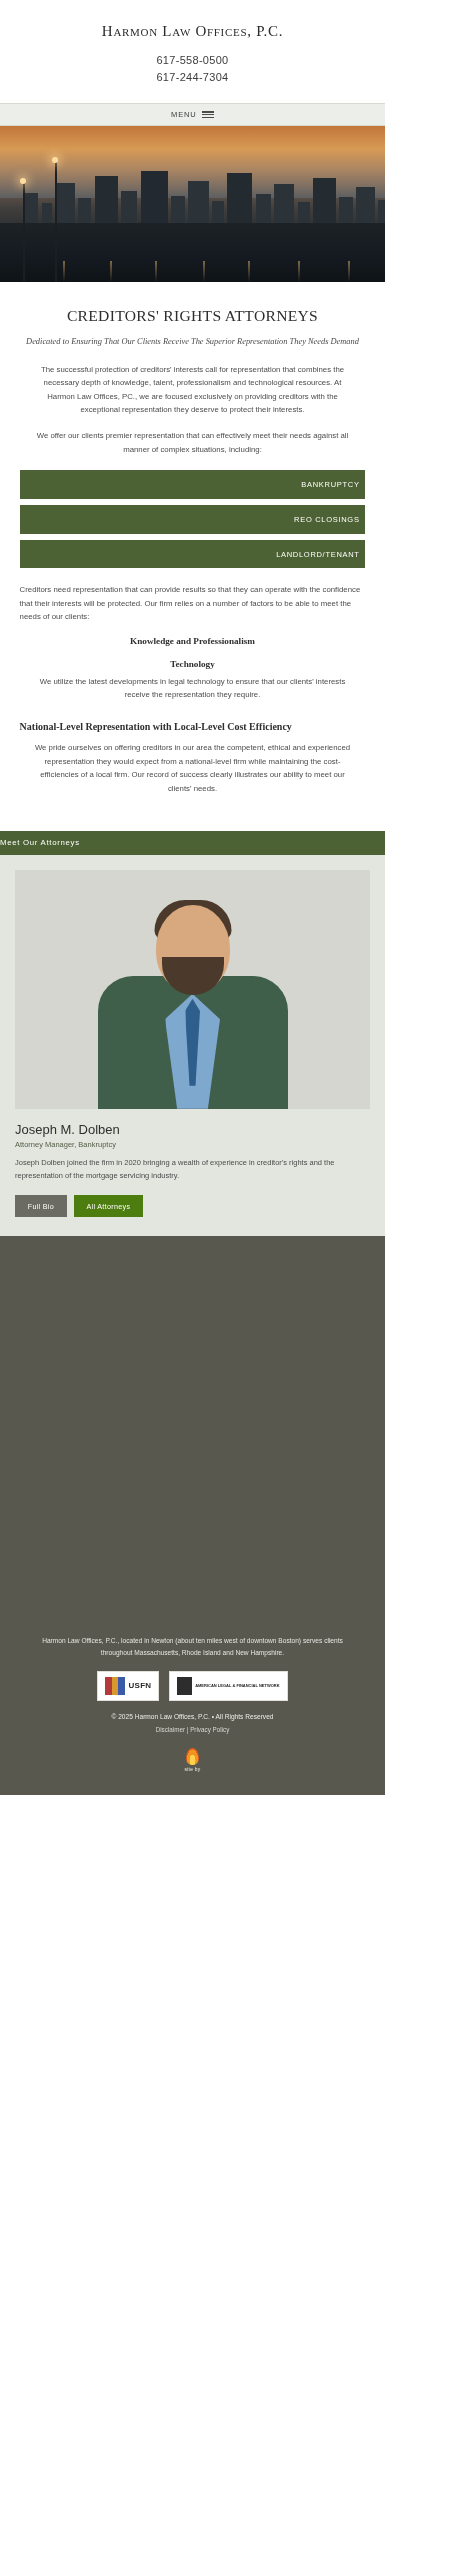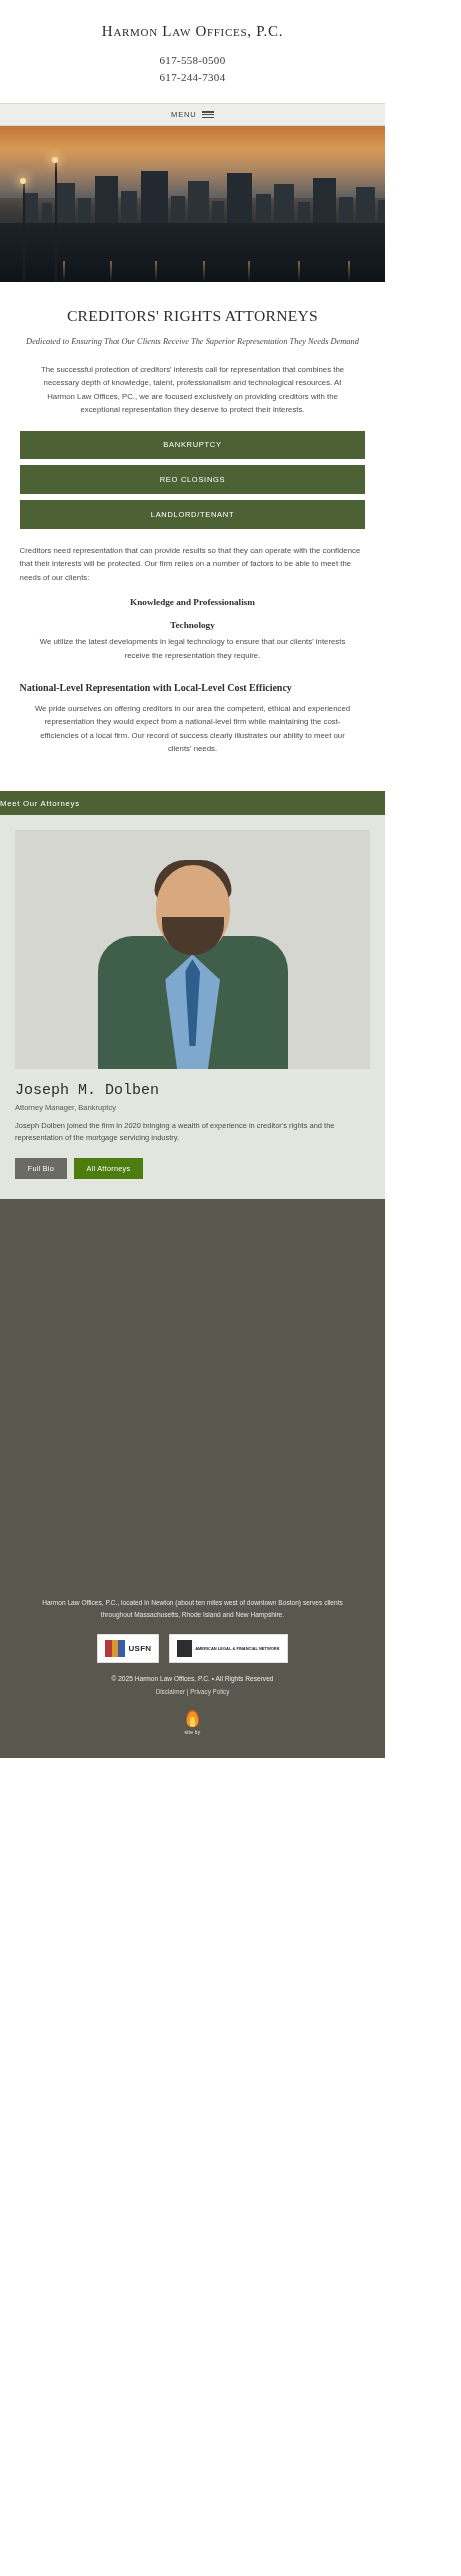--- a/index.html
+++ b/index.html
@@ -20,21 +20,21 @@
   }
   .logo-title {
     font-family: "Liberation Serif", serif;
     font-size: 15px;
     letter-spacing: 0.7px;
     color: #2b2b2b;
     font-variant: small-caps;
     margin-bottom: 14px;
   }
   .phone {
-    font-family: Liberation Serif, serif;
+    font-family: Liberation Sans, sans-serif;
     font-size: 11px;
     color: #3c3c3c;
     letter-spacing: 0.3px;
     margin: 5.2px 0;
   }
 
   
   .menu-bar {
     background: #eceee9;
     border-top: 0.6px solid #d7d9d3;
@@ -128,21 +128,21 @@
     text-align: left;
     margin: 0 0 10.4px 0;
   }
 
   
   .practice-list { margin: 14px 0 15px 0; }
   .practice-btn {
     display: block;
     background: #4d6234;
     color: #ffffff;
-    text-align: center;
+    text-align: right;
     font-size: 7.5px;
     letter-spacing: 0.7px;
     padding: 9.8px 5.8px;
     margin-bottom: 6.3px;
     text-decoration: none;
     cursor: pointer;
   }
 
   
   .vp { text-align: center; margin-bottom: 12.7px; }
@@ -209,22 +209,22 @@
     position: absolute; left: 50%; transform: translateX(-50%);
     bottom: 0; width: 55px; height: 115px; background: #7fa8cf;
     clip-path: polygon(50% 0, 100% 22%, 78% 100%, 22% 100%, 0 22%);
   }
   .att-tie {
     position: absolute; left: 50%; transform: translateX(-50%);
     bottom: 23px; width: 15px; height: 87px; background: #2e5f8c;
     clip-path: polygon(50% 0, 100% 14%, 70% 100%, 30% 100%, 0 14%);
   }
   .attorney-name {
-    font-family: Liberation Mono, monospace;
-    font-size: 15px; color: #2f2f2f; margin: 12.7px 0 3.5px 0;
+    font-family: Liberation Sans, sans-serif;
+    font-size: 13px; color: #2f2f2f; margin: 12.7px 0 3.5px 0;
   }
   .attorney-role { font-size: 7.5px; color: #55604a; margin: 0 0 8px 0; }
   .attorney-bio { font-size: 7.5px; line-height: 1.7; color: #4c4c4c; margin: 0 0 12.7px 0; }
   .btn-row { display: flex; gap: 7px; }
   .btn {
     display: inline-block; font-size: 7.2px; letter-spacing: 0.3px;
     padding: 6.3px 12.7px; color: #ffffff; text-decoration: none; cursor: pointer;
   }
   .btn-grey { background: #6b6b63; }
   .btn-orange { background: #4d7c0f; }
@@ -318,20 +318,21 @@
     <div class="lamppost" style="left:55px;top:35px;height:121px;"></div>
     <div class="lamp" style="left:52px;top:31px;"></div>
     <div class="lamppost" style="left:23px;top:55px;height:100px;"></div>
     <div class="lamp" style="left:20px;top:52px;"></div>
   </div>
 
   <div class="content">
     <h1 class="page-title">CREDITORS' RIGHTS ATTORNEYS</h1>
     <div class="subtitle">Dedicated to Ensuring That Our Clients Receive The Superior Representation They Needs Demand</div>
     <p class="body-text">The successful protection of creditors' interests call for representation that combines the necessary depth of knowledge, talent, professionalism and technological resources. At Harmon Law Offices, PC., we are focused exclusively on providing creditors with the exceptional representation they deserve to protect their interests.</p>
+    <p class="body-text">We offer our clients premier representation that can effectively meet their needs against all manner of complex situations, including:</p>
 
     <div class="practice-list">
       <a class="practice-btn">BANKRUPTCY</a>
       <a class="practice-btn">REO CLOSINGS</a>
       <a class="practice-btn">LANDLORD/TENANT</a>
     </div>
 
     <p class="body-left">Creditors need representation that can provide results so that they can operate with the confidence that their interests will be protected. Our firm relies on a number of factors to be able to meet the needs of our clients:</p>
 
     <div class="vp">

